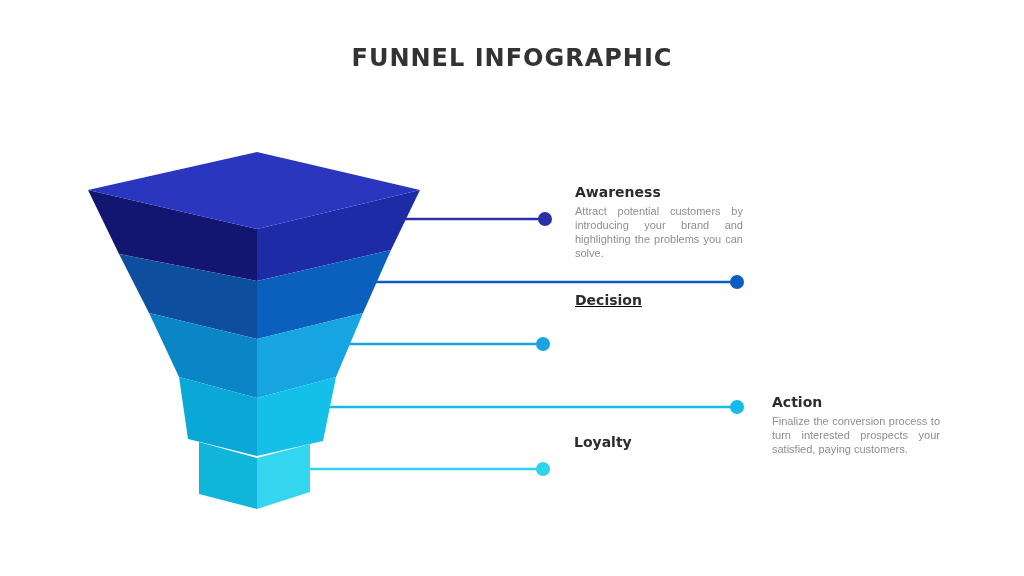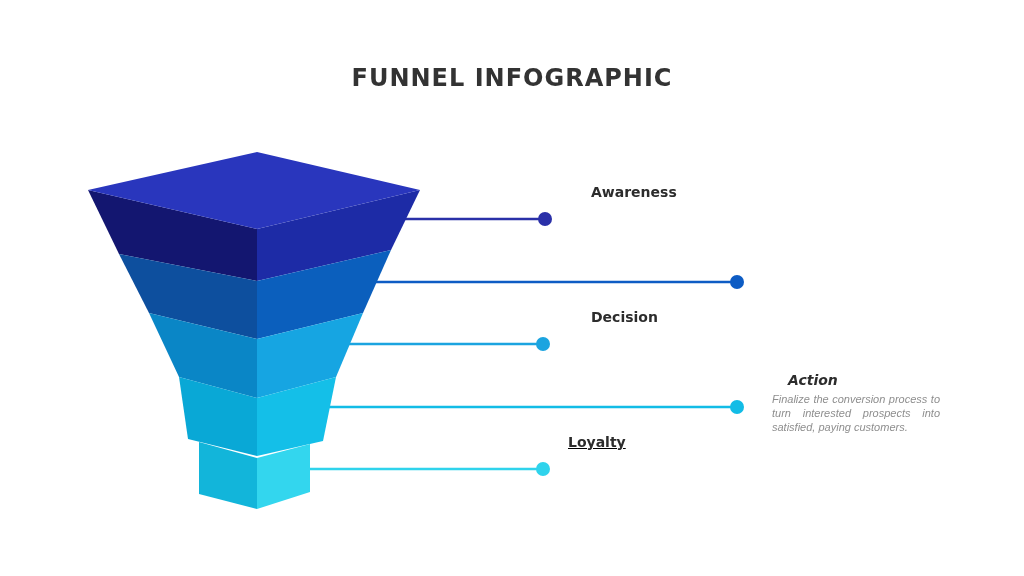--- a/index.html
+++ b/index.html
@@ -11,21 +11,21 @@
   .stage {
     position: relative;
     width: 1024px;
     height: 576px;
     background: #ffffff;
     overflow: hidden;
   }
   .page-title {
     position: absolute;
     left: 0;
-    top: 64px;
+    top: 44px;
     width: 1024px;
     margin: 0;
     text-align: center;
     font-family: "DejaVu Sans", sans-serif;
     font-weight: 700;
     font-size: 24px;
     letter-spacing: 1px;
     color: #333333;
   }
   .funnel-svg {
@@ -33,21 +33,21 @@
     left: 0;
     top: 0;
     width: 1024px;
     height: 576px;
   }
   .item {
     position: absolute;
     width: 168px;
   }
   .item-label {
-    margin: 0 0 4px 16px;
+    margin: 0 0 4px 0;
     font-family: "DejaVu Sans", sans-serif;
     font-weight: 700;
     font-size: 14px;
     color: #2c2c2c;
   }
   .item-desc {
     margin: 0;
     font-size: 11px;
     line-height: 14px;
     color: #8e8e8e;
@@ -98,29 +98,30 @@
     <polygon points="257,398 336,377 323,441 257,456" fill="#14bfe8"></polygon>
 
     <polygon points="199,442 257,458 257,509 199,494" fill="#12b5da"></polygon>
     <polygon points="257,458 310,444 310,492 257,509" fill="#33d6ee"></polygon>
 
     <polygon points="88,190 257,152 420,190 257,229" fill="#2936bd"></polygon>
   </svg>
 
   <div class="item" style="left:575px; top:184px;">
     <h2 class="item-label">Awareness</h2>
+    <p class="item-desc">Attract potential customers by introducing your brand and highlighting the problems you can solve.</p>
   </div>
 
 
-  <div class="item" style="left:575px; top:309px;">
+  <div class="item" style="left:575px; top:292px;text-decoration:underline;">
     <h2 class="item-label">Decision</h2>
   </div>
 
-  <div class="item" style="left:772px; top:372px;font-style:italic;">
+  <div class="item" style="left:772px; top:394px;">
     <h2 class="item-label">Action</h2>
-    <p class="item-desc">Finalize the conversion process to turn interested prospects into satisfied, paying customers.</p>
+    <p class="item-desc">Finalize the conversion process to turn interested prospects your satisfied, paying customers.</p>
   </div>
 
-  <div class="item" style="left:552px; top:434px;text-decoration:underline;">
+  <div class="item" style="left:574px; top:434px;">
     <h2 class="item-label">Loyalty</h2>
   </div>
 
 </div>
 
 </body></html>

